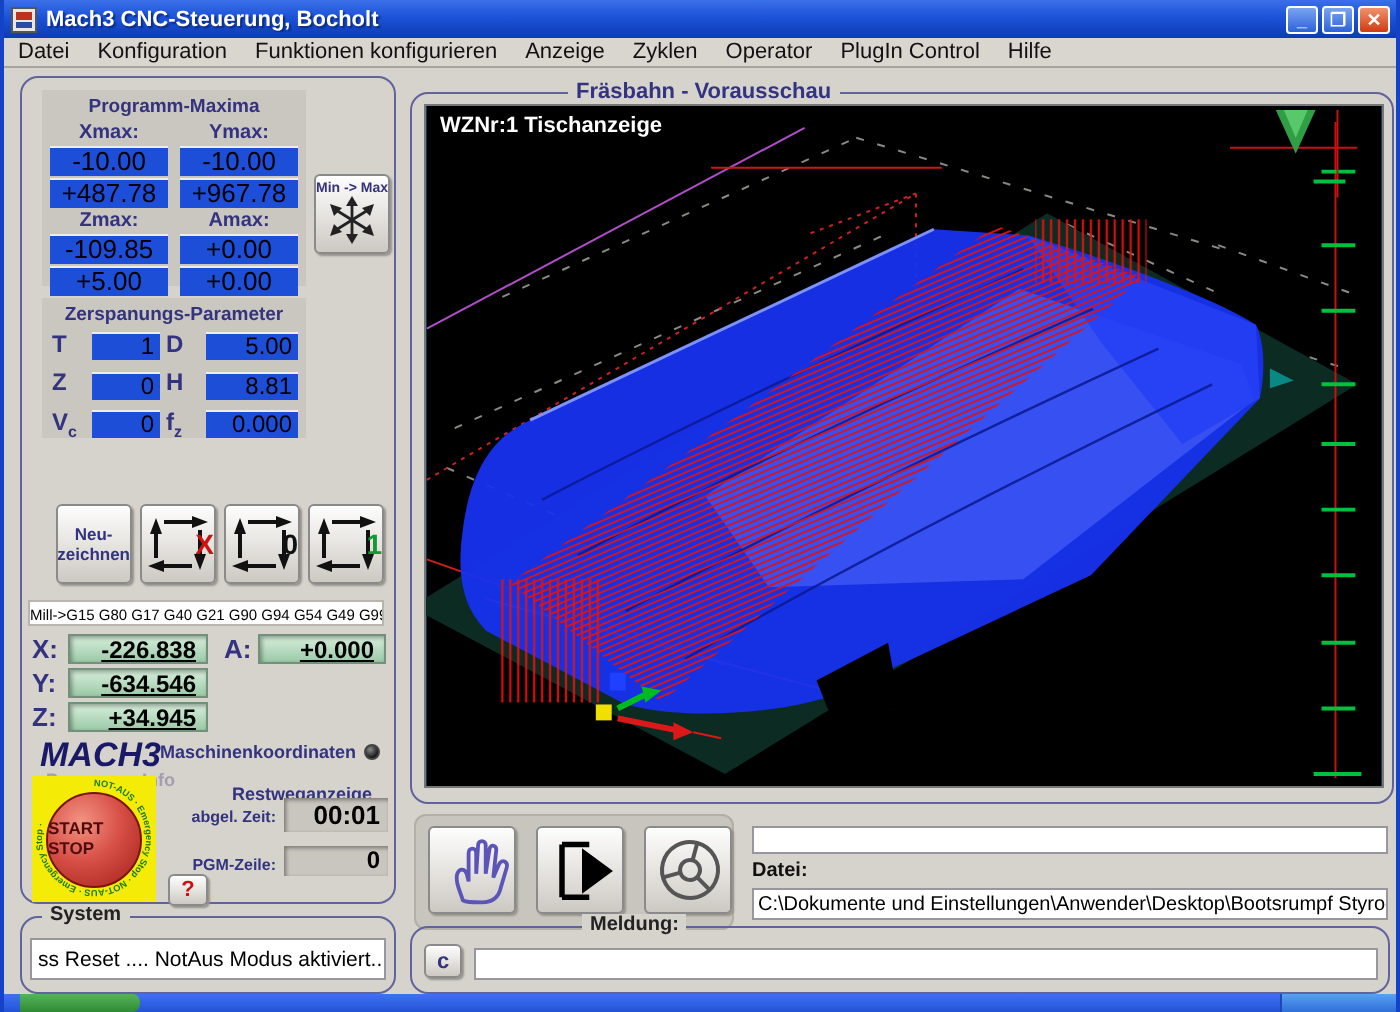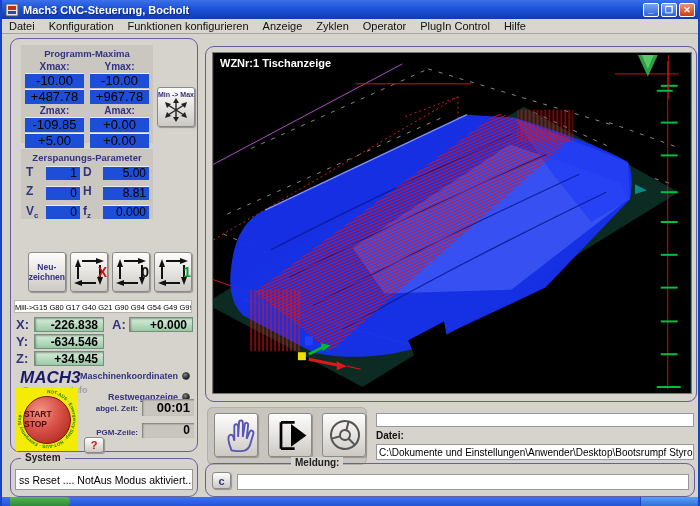--- a/index.html
+++ b/index.html
@@ -51,21 +51,21 @@
   .pr-lab sub { font-size:8px; }
   .pr-val { font-size:12px; color:#000; text-align:right; padding-right:3px; height:14px; line-height:14px; }
 
   .gcode { position:absolute; left:12px; top:300px; width:178px; height:13px; background:#fff;
     font-size:7.5px; line-height:13px; color:#000; white-space:nowrap; overflow:hidden;
     border:1px solid #b8b4ae; }
 
   .dro-lab { position:absolute; color:#33337f; font-size:13px; font-weight:bold; }
   .dro { position:absolute; background:linear-gradient(180deg,#d8efdc,#9bc9a7);
     border:1px solid #71917a; box-shadow:inset 1px 1px 2px rgba(0,0,0,.35);
-    font-weight:bold; font-size:12px; text-align:right; padding-right:5px; color:#000; }
+    font-weight:bold; font-size:12px; text-align:right; padding-right:5px; color:#000;text-decoration:underline; }
 
   .logo { position:absolute; left:18px; top:368px; font-size:17px; font-weight:800;
     font-style:italic; color:#191968; letter-spacing:0; }
   .logo-sub { position:absolute; left:21px; top:385px; font-size:9px; font-weight:bold; color:#a29eb2; }
 
   .led-row { position:absolute; display:flex; align-items:center; }
   .led-lab { color:#33337f; font-size:9px; font-weight:bold; margin-right:4px; }
   .led { width:8px; height:8px; border-radius:50%;
     background:radial-gradient(circle at 35% 30%, #8a8a8a, #191919 70%); border:1px solid #444; }
 
@@ -250,21 +250,21 @@
   <div class="dro-lab" style="left:14px; top:351px;">Z:</div>
   <div class="dro" style="left:32px; top:351px; width:70px; height:15px;">+34.945</div>
 
   <div class="logo">MACH3</div>
   <div class="logo-sub">Programm-Info</div>
 
   <div class="led-row" style="right:508px; top:371px; left:auto; position:absolute;">
     <span class="led-lab">Maschinenkoordinaten</span>
     <span class="led"></span>
   </div>
-  <div class="led-row" style="right:508px; top:392px; left:auto; position:absolute;">
+  <div class="led-row" style="right:508px; top:392px; left:auto; position:absolute;flex-direction:column;">
     <span class="led-lab">Restweganzeige</span>
     <span class="led"></span>
   </div>
 
   <div class="t-lab" style="left:88px; top:404px; width:48px;">abgel. Zeit:</div>
   <div class="sunk" style="left:140px; top:399px; width:52px; height:17px; font-size:13px; line-height:17px;">00:01</div>
   <div class="t-lab" style="left:88px; top:428px; width:48px;">PGM-Zeile:</div>
   <div class="sunk" style="left:140px; top:423px; width:52px; height:15px; font-size:12px; line-height:15px;">0</div>
 
   <div class="estop">
@@ -280,20 +280,21 @@
     </div>
   </div>
   <div class="btn3d" style="left:82px; top:437px; width:20px; height:16px; color:#cc1111; font-weight:bold; font-size:11px; text-align:center; line-height:15px;">?</div>
 
   <div class="grp" style="left:8px; top:458px; width:188px; height:39px;">
     <span class="legend dark" style="left:10px;">System</span>
     <div class="wfield" style="left:4px; top:10px; width:178px; height:21px; font-size:10.5px; line-height:20px; padding-left:3px; white-space:nowrap; overflow:hidden;">ss Reset .... NotAus Modus aktiviert.....</div>
   </div>
 
   <div class="grp" style="left:203px; top:46px; width:492px; height:356px;">
+    <span class="legend navy" style="left:78px;">Fräsbahn - Vorausschau</span>
 
     <div style="position:absolute; left:6px; top:5px; width:480px; height:342px; background:#0c4a6e; border:1px solid #777;">
       <svg width="478" height="340" viewBox="0 0 480 342">
         <defs>
           <pattern id="hatchA" width="6" height="3" patternUnits="userSpaceOnUse" patternTransform="rotate(-23)">
             <line x1="0" y1="1.5" x2="6" y2="1.5" stroke="#e01212" stroke-width="1"></line>
           </pattern>
           <pattern id="hatchV" width="4" height="6" patternUnits="userSpaceOnUse">
             <line x1="2" y1="0" x2="2" y2="6" stroke="#e01212" stroke-width="1.2"></line>
           </pattern>

